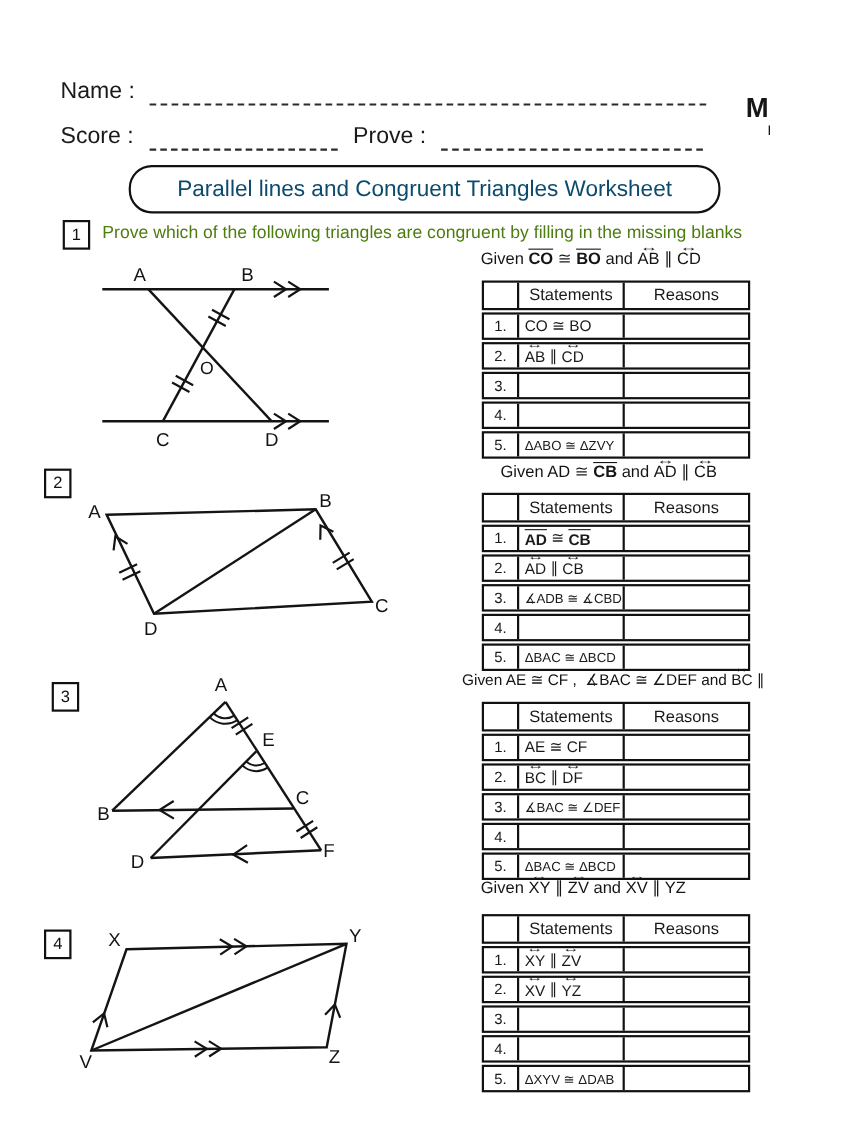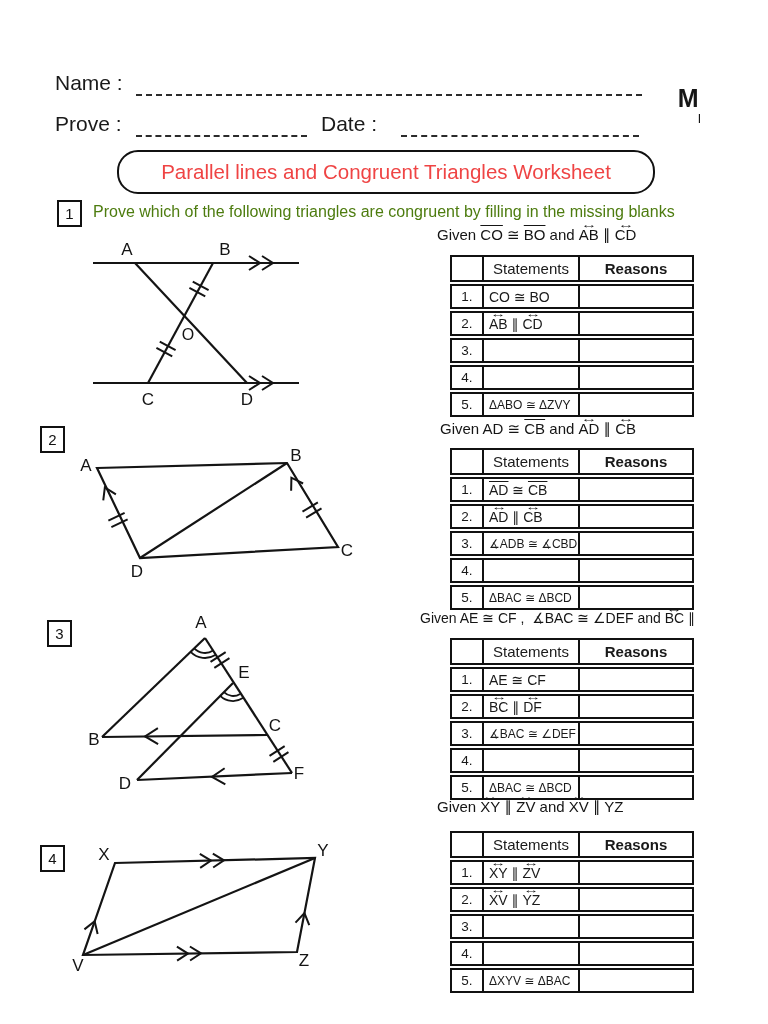--- a/index.html
+++ b/index.html
@@ -10,58 +10,58 @@
   .abs{position:absolute;}
   .hlabel{font-size:21px;color:#1a1a1a;}
   .dashline{height:0;border-bottom:2.5px dashed #2b2b2b;}
   
   .logo{display:flex;flex-direction:column;align-items:flex-end;}
   .logo-top{display:flex;align-items:flex-end;font-size:25px;font-weight:700;letter-spacing:1px;color:#161616;line-height:1;}
   .logo-tri{width:0;height:0;border-left:10px solid transparent;border-right:10px solid transparent;margin:0 1px 1px 1px;}
   .logo-bottom{font-size:12.5px;font-weight:700;letter-spacing:2.5px;color:#161616;margin-top:1px;}
   
   .titlebox{border:2.5px solid #111;border-radius:21px;display:flex;align-items:center;justify-content:center;
-    font-size:20.5px;color:#ef4444;}
+    font-size:20.5px;color:#0c4a6e;}
   
   .marker{border:2px solid #111;display:flex;align-items:center;justify-content:center;font-size:15px;color:#111;background:#fff;}
   .instruction{font-size:16px;color:#4d7c0f;}
   .given{font-size:15px;color:#151515;white-space:nowrap;}
   
   .tk{white-space:pre;}
-  .tk-over{text-decoration:overline;}
+  .tk-over{text-decoration:overline;font-weight:bold;}
   .tk-arrow{position:relative;display:inline-block;}
   .tk-arrow .arr{position:absolute;left:50%;top:-0.62em;transform:translateX(-50%) scaleX(1.55);font-size:0.72em;line-height:1;}
   
-  .ptable{width:244px;margin-left:12px;}
+  .ptable{width:244px;}
   .trow{display:flex;align-items:stretch;border:2px solid #111;height:25px;box-sizing:border-box;margin-bottom:2px;background:#fff;}
   .trow.thead{height:27px;}
   .cell{display:flex;align-items:center;box-sizing:border-box;}
   .cell-n{width:32px;justify-content:center;font-size:13.5px;border-right:2px solid #111;}
   .cell-s{width:96px;padding-left:5px;font-size:14px;border-right:2px solid #111;overflow:visible;}
   .cell-s.sm{font-size:12px;}
   .cell-r{flex:1;}
   .thead .cell-s{font-size:15px;justify-content:center;padding-left:0;}
-  .thead .cell-r{font-size:15px;justify-content:center;font-weight:bold;}
+  .thead .cell-r{font-size:15px;justify-content:center;}
   
   svg{overflow:visible;}
   svg .geo{stroke:#141414;stroke-width:2.2;fill:none;}
   svg .mk{stroke:#141414;stroke-width:2;fill:none;}
   svg text{font-family:"Liberation Sans","DejaVu Sans",sans-serif;font-size:17px;fill:#141414;}
 </style>
 </head>
 <body>
 
 <div id="page">
 
   <div class="abs hlabel" style="left:55px;top:71px;">Name :</div>
   <div class="abs dashline" style="left:136px;top:94px;width:506px;"></div>
 
-  <div class="abs hlabel" style="left:55px;top:112px;">Prove :</div>
+  <div class="abs hlabel" style="left:55px;top:112px;">Score :</div>
   <div class="abs dashline" style="left:136px;top:135px;width:171px;"></div>
-  <div class="abs hlabel" style="left:321px;top:112px;">Date :</div>
+  <div class="abs hlabel" style="left:321px;top:112px;">Prove :</div>
   <div class="abs dashline" style="left:401px;top:135px;width:238px;"></div>
 
   <div class="abs logo" style="left:643px;top:86px;width:114px;">
     <div class="logo-top">
       <span>M</span>
       <span class="logo-tri" style="border-bottom:17px solid #E7764B;"></span>
       <span>TH</span>
     </div>
     <div class="logo-bottom">MONKS</div>
   </div>
@@ -141,21 +141,21 @@
     <div class="trow">
       <div class="cell cell-n">5.</div>
       <div class="cell cell-s sm">
           <span class="tk">ΔABO ≅ ΔZVY</span>
         </div>
       <div class="cell cell-r"></div>
     </div>
   </div>
 
   <div class="abs marker" style="left:40px;top:426px;width:21px;height:23px;">2</div>
-  <div class="abs given" style="left:440px;top:420px;text-align:center;"><span class="tk">Given </span><span class="tk">AD</span><span class="tk"> ≅ </span><span class="tk tk-over">CB</span><span class="tk"> and </span><span class="tk tk-arrow"><span class="arr">↔</span><span>AD</span></span><span class="tk"> ∥ </span><span class="tk tk-arrow"><span class="arr">↔</span><span>CB</span></span></div>
+  <div class="abs given" style="left:455px;top:420px;text-align:center;"><span class="tk">Given </span><span class="tk">AD</span><span class="tk"> ≅ </span><span class="tk tk-over">CB</span><span class="tk"> and </span><span class="tk tk-arrow"><span class="arr">↔</span><span>AD</span></span><span class="tk"> ∥ </span><span class="tk tk-arrow"><span class="arr">↔</span><span>CB</span></span></div>
 
   <svg class="abs" style="left:80px;top:450px;" width="292" height="142" viewBox="0 0 292 142">
     <polygon class="geo" points="17,18 207,13 258,97 60,108"></polygon>
     <line class="geo" x1="60" y1="108" x2="207" y2="13"></line>
     <g transform="translate(27,42) rotate(244.5)">
       <path class="mk" d="M-6,-7 L5,0 L-6,7"></path>
     </g>
     <g transform="translate(38,70) rotate(64.5)">
       <path class="mk" d="M-3.5,-9 L-3.5,9 M3.5,-9 L3.5,9"></path>
     </g>
@@ -360,19 +360,19 @@
       <div class="cell cell-r"></div>
     </div>
     <div class="trow">
       <div class="cell cell-n">4.</div>
       <div class="cell cell-s"></div>
       <div class="cell cell-r"></div>
     </div>
     <div class="trow">
       <div class="cell cell-n">5.</div>
       <div class="cell cell-s sm">
-          <span class="tk">ΔXYV ≅ ΔBAC</span>
+          <span class="tk">ΔXYV ≅ ΔDAB</span>
         </div>
       <div class="cell cell-r"></div>
     </div>
   </div>
 
 </div>
 
 </body></html>

